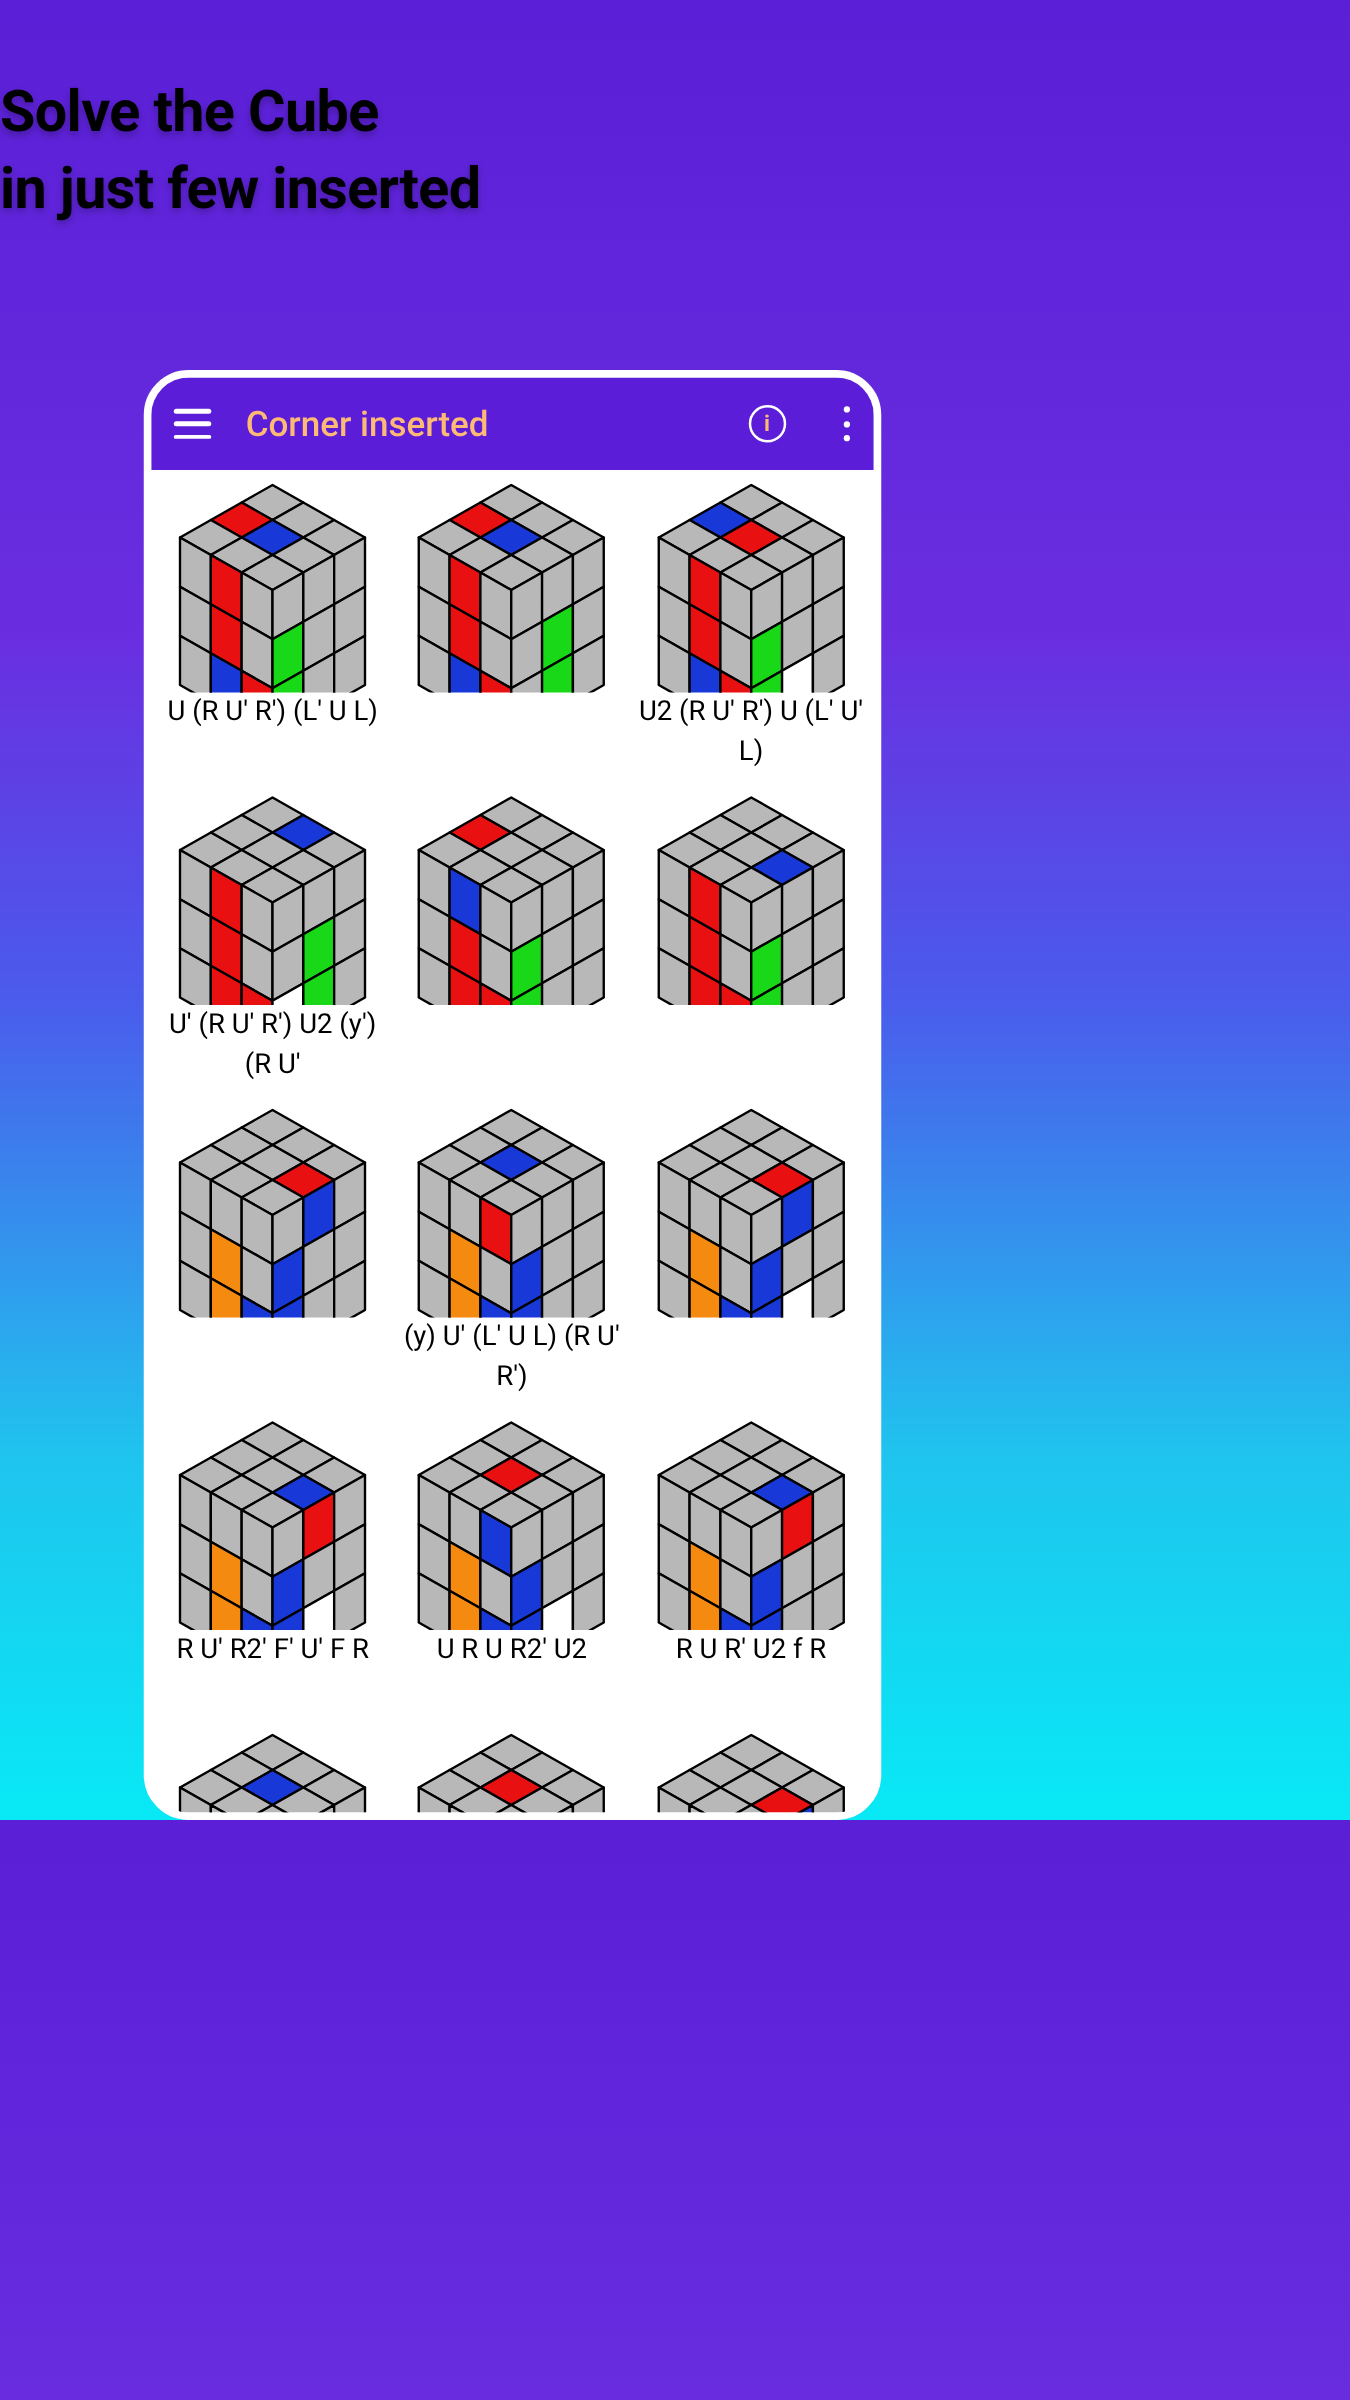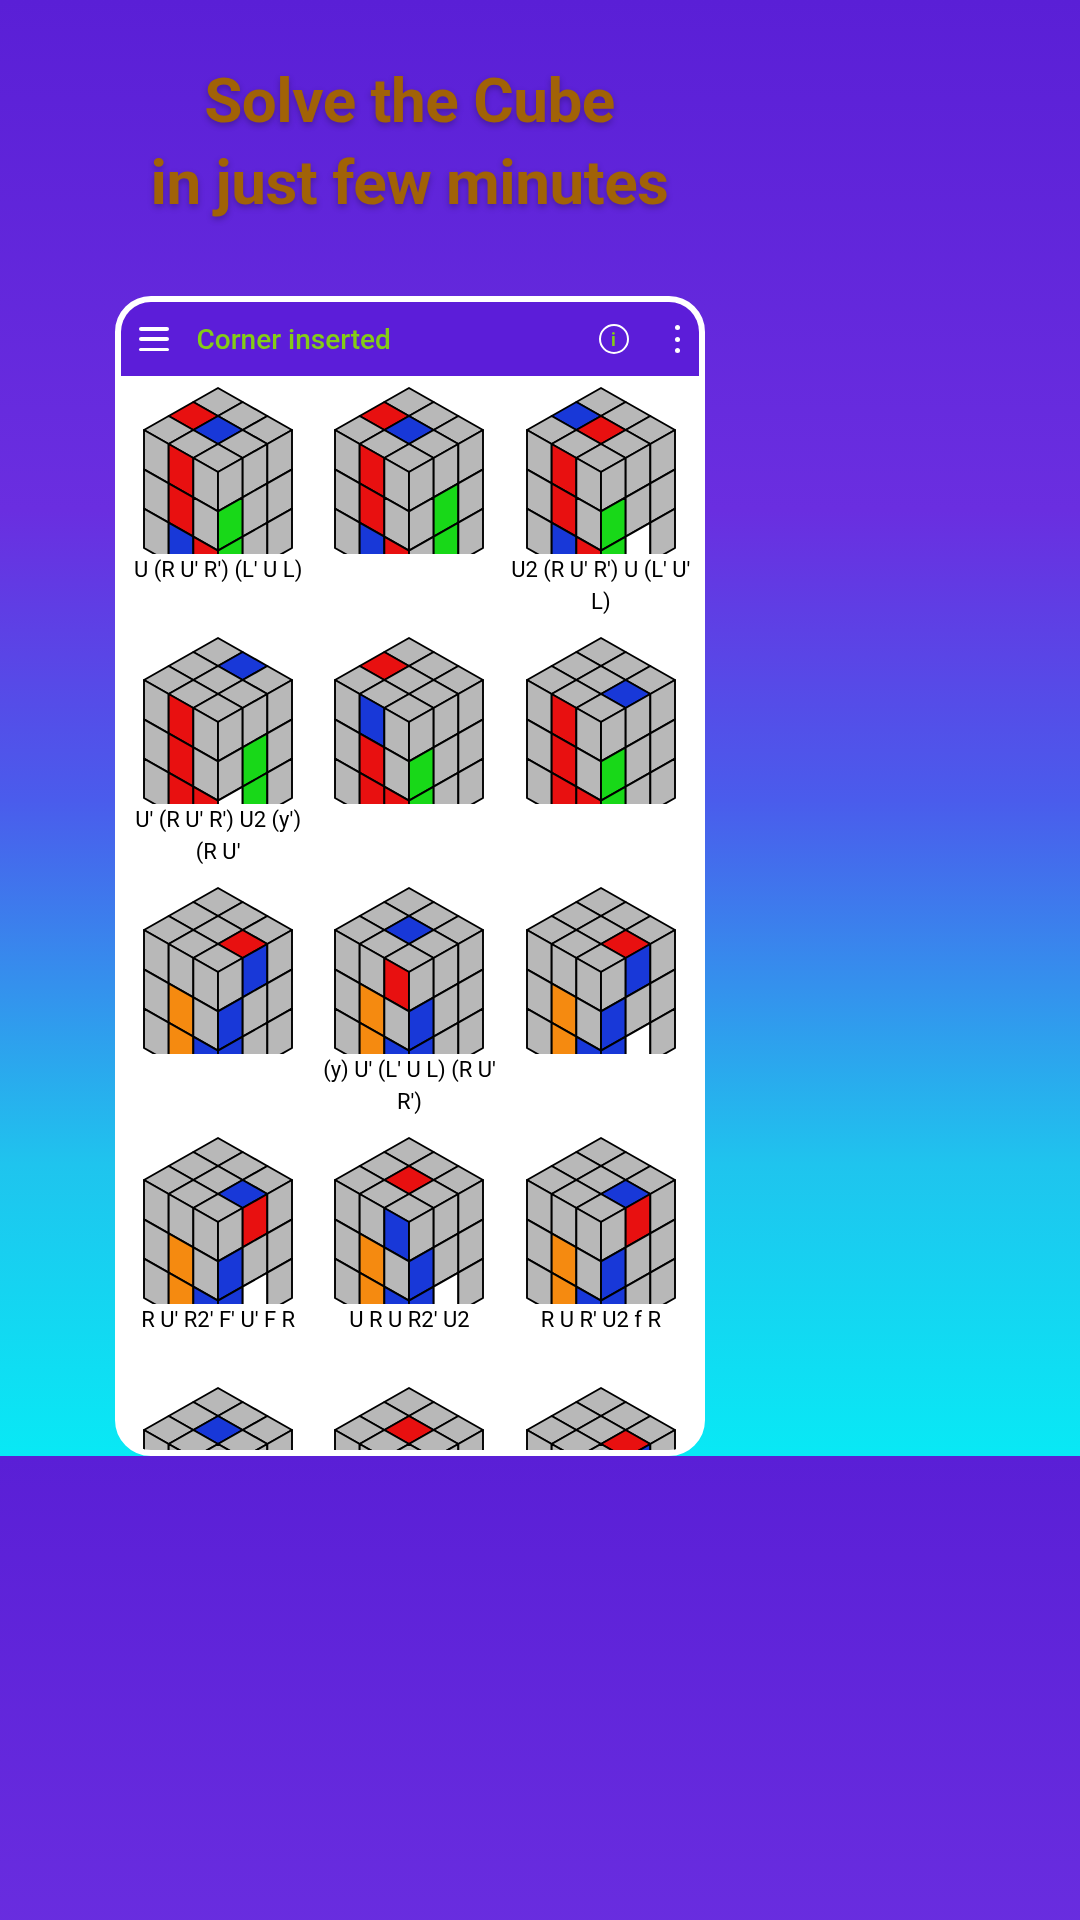--- a/index.html
+++ b/index.html
@@ -9,23 +9,23 @@
     overflow: hidden;
     font-family: -apple-system, BlinkMacSystemFont, 'Segoe UI', Roboto, sans-serif;
     background: linear-gradient(180deg, #5a1fd6 0%, #6a2ee0 35%, #4a5cec 55%, #1fc4ee 80%, #08e9f5 100%);
     position: relative;
   }
   .promo-title {
     position: absolute;
     top: 60px;
     left: 0;
     right: 0;
-    text-align: center;
-    color: #a16207;
-    font-size: 62px;
+    text-align: left;
+    color: #000000;
+    font-size: 46px;
     font-weight: 700;
     line-height: 1.32;
     text-shadow: 0 3px 6px rgba(0,0,0,0.25);
     letter-spacing: -0.5px;
   }
   .phone {
     position: absolute;
     top: 296px;
     left: 50%;
     transform: translateX(-50%);
@@ -36,21 +36,21 @@
     border: 6px solid #fff;
     overflow: hidden;
   }
   .app-bar {
     background: #5c1dd9;
     height: 74px;
     display: flex;
     align-items: center;
     padding: 0 18px;
     gap: 28px;
-    color: #84cc16;
+    color: #fdba74;
   }
   .hamburger { width: 30px; height: 24px; display: flex; flex-direction: column; justify-content: space-between; cursor: pointer; }
   .hamburger div { height: 3.5px; background: #fff; border-radius: 2px; }
   .app-title { font-size: 28px; font-weight: 500; flex: 1; }
   .info-icon { width: 30px; height: 30px; border: 2.8px solid #fff; border-radius: 50%; display: flex; align-items: center; justify-content: center; font-size: 18px; font-weight: 700; cursor: pointer; margin-right: 18px; }
   .dots { width: 6px; height: 28px; display: flex; flex-direction: column; justify-content: space-between; cursor: pointer; }
   .dots div { width: 5px; height: 5px; border-radius: 50%; background: #fff; }
   .content {
     background: #fff;
     padding: 4px 4px 0 4px;
@@ -86,21 +86,21 @@
   .b { fill: #1838d8; }
   .o { fill: #f58a10; }
   .w { fill: #ffffff; }
   .gr{ fill: #18d818; }
 </style>
 </head>
 <body>
 
 <div class="promo-title">
   <span>Solve the Cube</span><br>
-  <span>in just few minutes</span>
+  <span>in just few inserted</span>
 </div>
 
 <div class="phone">
   <div class="app-bar">
     <div class="hamburger">
         <div></div>
         <div></div>
         <div></div>
       </div>
     <div class="app-title">Corner inserted</div>

